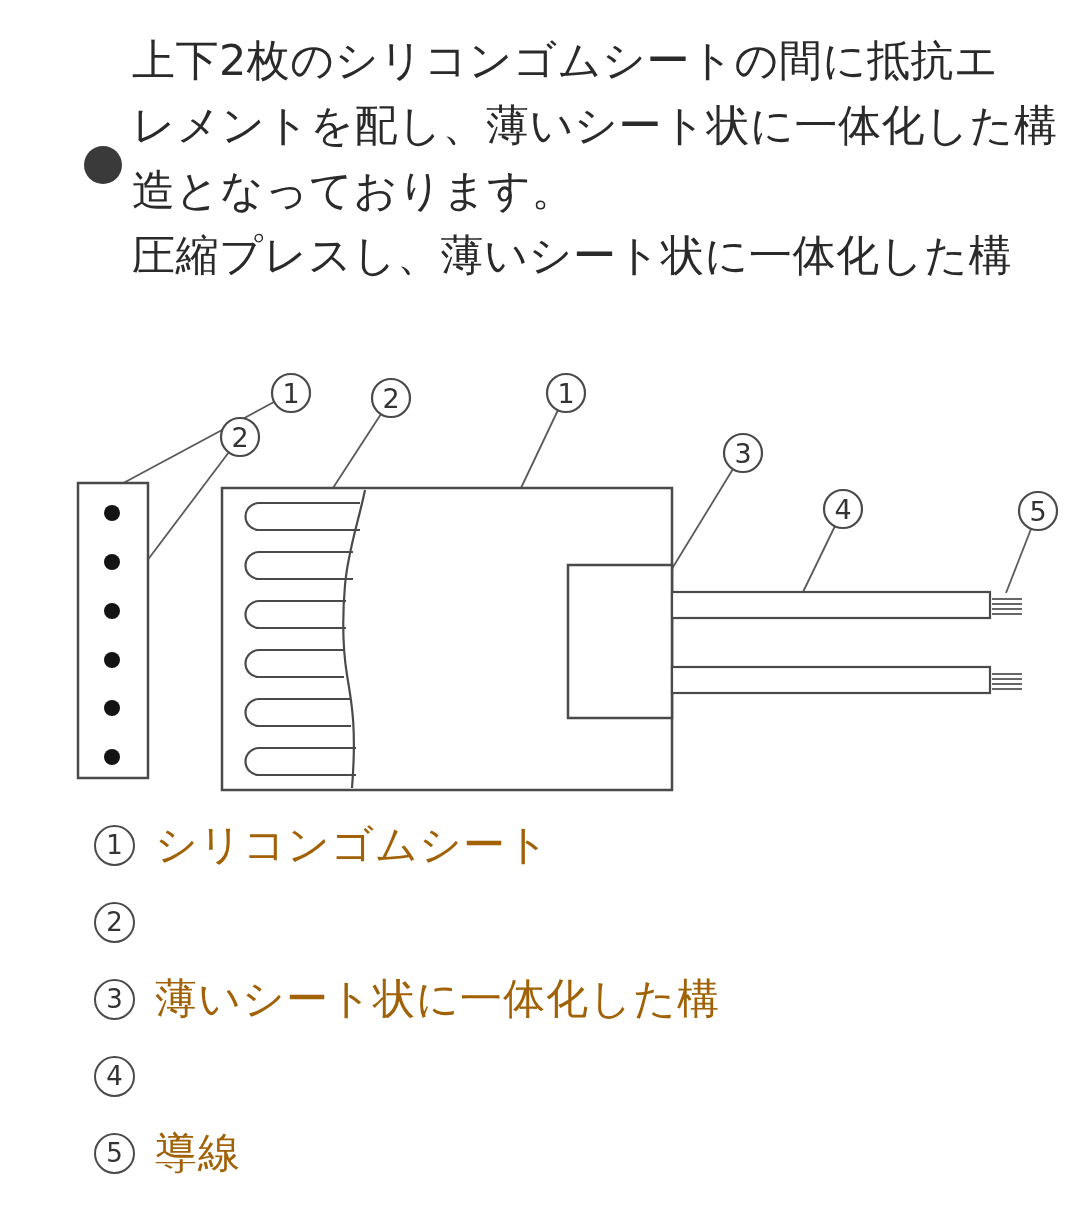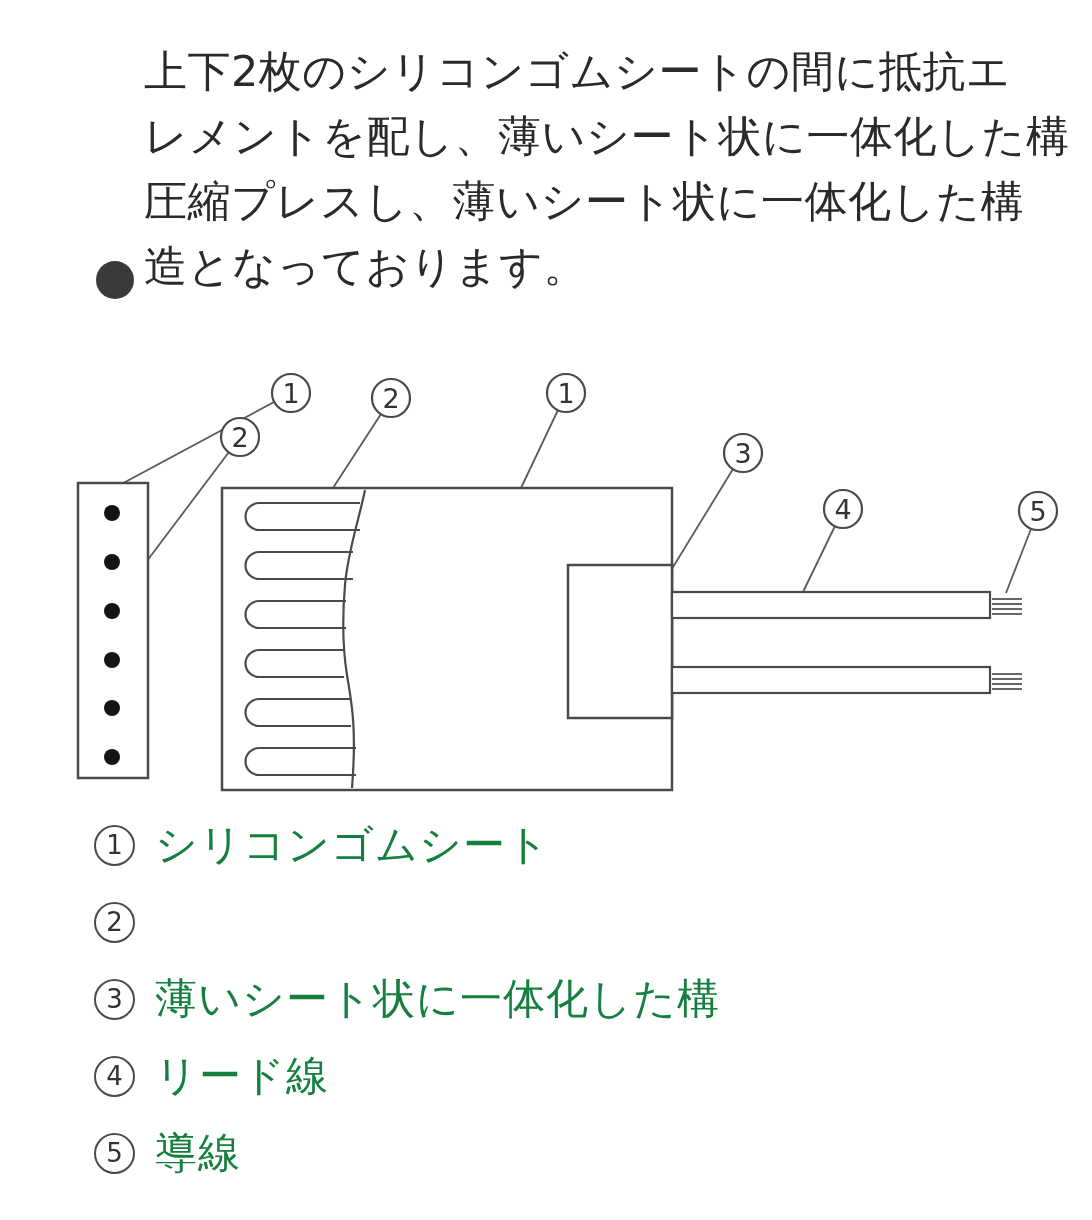--- a/index.html
+++ b/index.html
@@ -12,26 +12,25 @@
     position: relative;
     width: 1092px;
     height: 1220px;
     background: #ffffff;
     overflow: hidden;
   }
 
   
   .intro {
     position: absolute;
-    left: 96px;
+    left: 84px;
     top: 28px;
     width: 980px;
     display: flex;
-    align-items: flex-end;
-    margin-top: 11px;
+    align-items: center;
   }
   .bullet {
     width: 38px;
     height: 38px;
     border-radius: 50%;
     background: #3a3a3a;
     flex: 0 0 auto;
     margin-top: 14px;
     margin-right: 10px;
   }
@@ -100,38 +99,38 @@
     align-items: center;
     justify-content: center;
     font-size: 26px;
     color: #333333;
     flex: 0 0 auto;
     margin-right: 20px;
     box-sizing: border-box;
   }
   .legend-label {
     font-size: 42px;
-    color: #15803d;
+    color: #a16207;
     letter-spacing: 1px;
     white-space: nowrap;
     text-align: right;
   }
 </style>
 </head>
 <body>
 
 <div class="page">
 
   <div class="intro">
     <div class="bullet"></div>
     <div class="intro-lines">
       <div>上下2枚のシリコンゴムシートの間に抵抗エ</div>
       <div>レメントを配し、薄いシート状に一体化した構</div>
+      <div>造となっております。</div>
       <div>圧縮プレスし、薄いシート状に一体化した構</div>
-      <div>造となっております。</div>
     </div>
   </div>
 
   <svg class="diagram" viewBox="0 0 1092 440">
 
     <line class="leader" x1="274" y1="32" x2="88" y2="132"></line>
     <line class="leader" x1="229" y1="82" x2="113" y2="236"></line>
     <line class="leader" x1="381" y1="44" x2="320" y2="138"></line>
     <line class="leader" x1="558" y1="40" x2="521" y2="118"></line>
     <line class="leader" x1="733" y1="99" x2="618" y2="287"></line>
@@ -223,21 +222,20 @@
     <div class="legend-row">
       <div class="legend-badge">
           <span>3</span>
         </div>
       <div class="legend-label">薄いシート状に一体化した構</div>
     </div>
     <div class="legend-row">
       <div class="legend-badge">
           <span>4</span>
         </div>
-      <div class="legend-label">リード線</div>
     </div>
     <div class="legend-row">
       <div class="legend-badge">
           <span>5</span>
         </div>
       <div class="legend-label">導線</div>
     </div>
   </div>
 
 </div>

